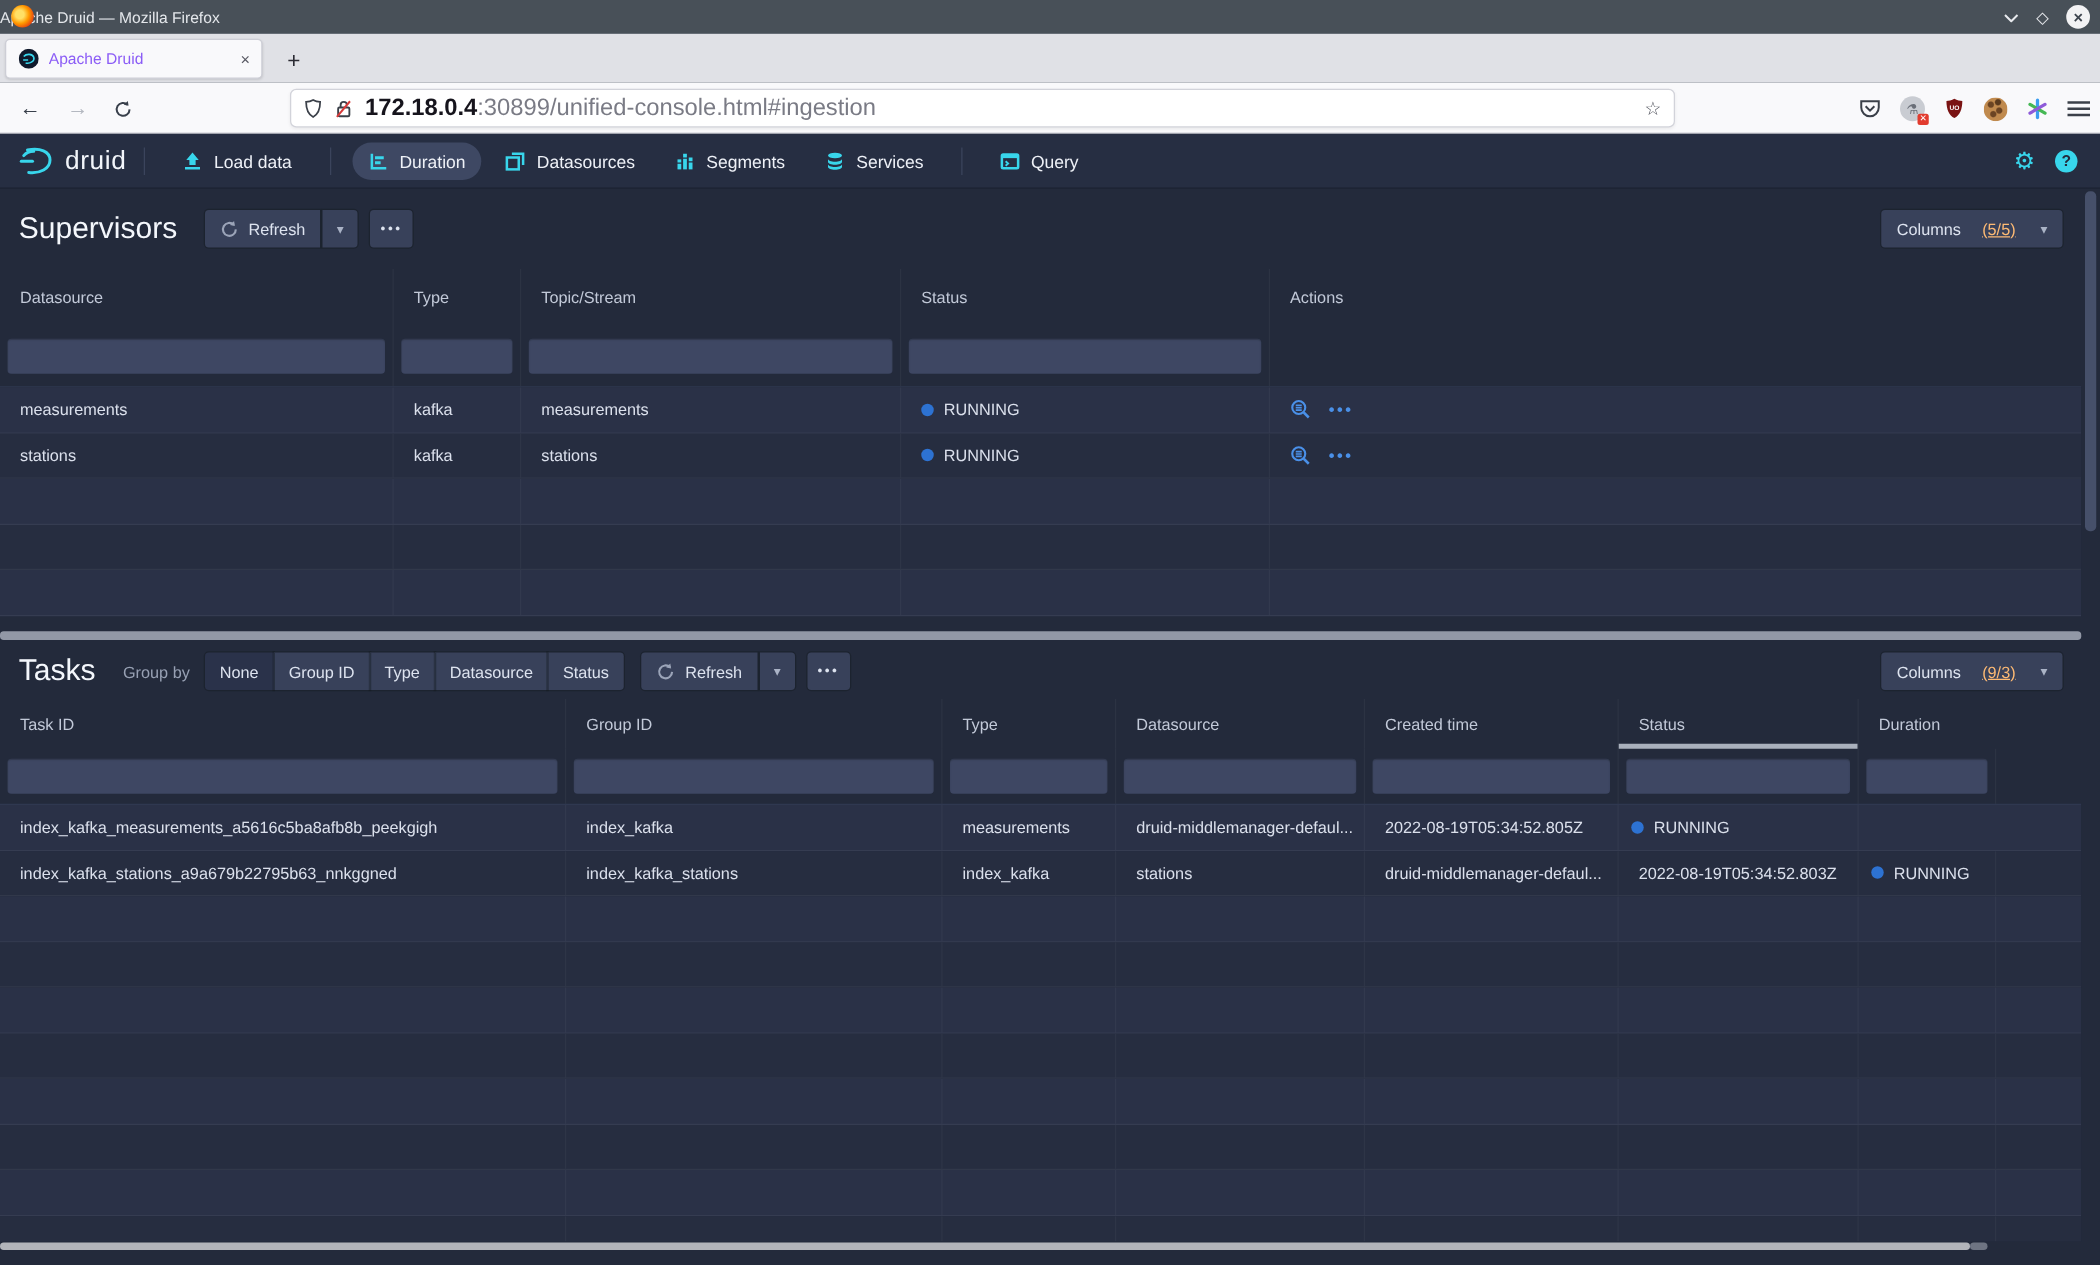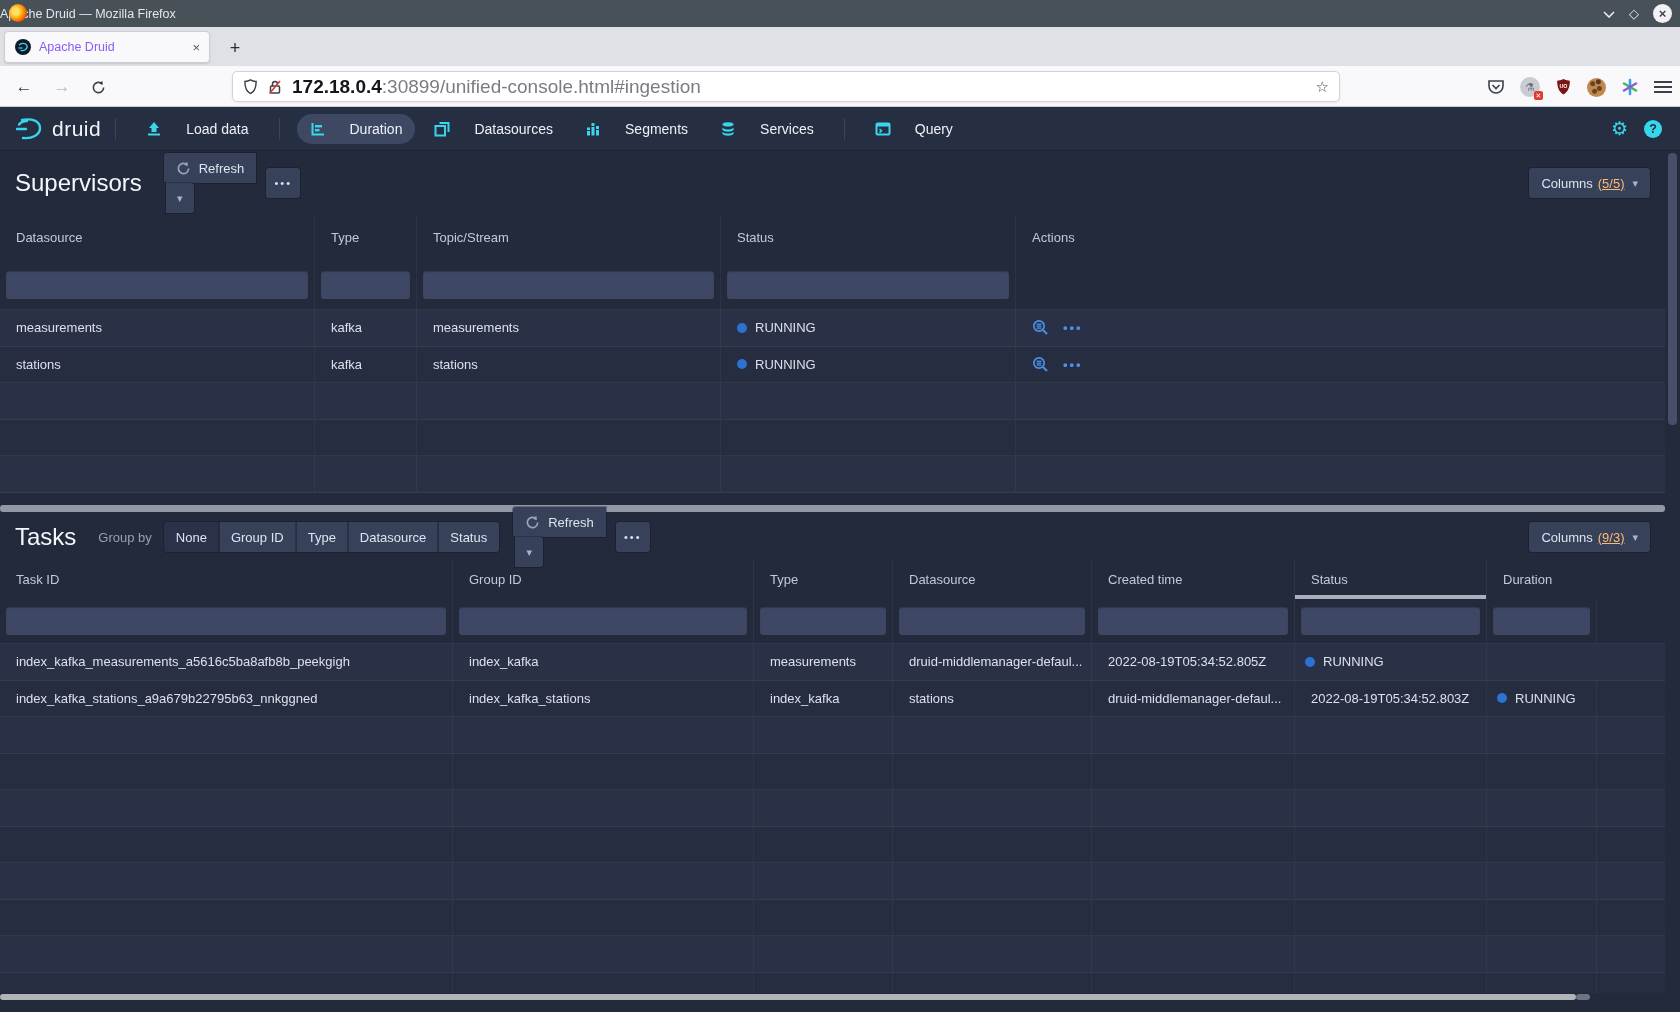--- a/index.html
+++ b/index.html
@@ -53,21 +53,21 @@
                display:flex; align-items:center; justify-content:center; color:#6a6f78; font-size:11px; }
   .ext-badge i { position:absolute; right:-3px; bottom:-3px; width:9px; height:9px; background:#e23b2e;
                  border-radius:2px; color:#fff; font-size:7px; font-style:normal; line-height:9px; text-align:center; }
 
   
   .appnav { position:absolute; top:107px; left:0; width:1680px; height:44px; background:#262e42;
             display:flex; align-items:center; color:#e8ecf4; border-bottom:1px solid #1b2130; }
   .brand { display:flex; align-items:center; margin-left:14px; }
   .brand-word { color:#f2f5fa; font-size:21px; margin-left:8px; letter-spacing:.5px; }
   .nav-divider { width:1px; height:22px; background:#3b445c; margin:0 14px; }
-  .nav-item { display:flex; align-items:center; gap:24px; padding:7px 13px; border-radius:17px;
+  .nav-item { display:flex; align-items:center; gap:9px; padding:7px 13px; border-radius:17px;
               font-size:14px; color:#eef1f7; margin:0 3px; white-space:nowrap; }
   .nav-item.active { background:#3e4863; }
   .nav-right { margin-left:auto; display:flex; align-items:center; gap:16px; margin-right:18px; }
   .gear { color:#38d6ec; font-size:19px; }
   .help { width:18px; height:18px; border-radius:50%; background:#38d6ec; color:#232a3b;
           font-size:12.5px; font-weight:bold; display:flex; align-items:center; justify-content:center; }
 
   
   .content { position:absolute; top:151px; left:0; width:1680px; height:861px; background:#232a3b; }
   .vscroll { position:absolute; right:0; top:0; width:15px; height:861px; background:#20263500; }
@@ -76,32 +76,32 @@
   .view-hdr { position:absolute; left:0; right:15px; display:flex; align-items:center; }
   .hdr-sup { top:0; height:64px; padding:0 15px; }
   .hdr-task { top:364px; height:44px; padding:0 15px;justify-content:space-between; }
   .vtitle { color:#f4f7fc; font-size:24px; font-weight:500; margin-right:22px; }
   .groupby-label { color:#97a0b3; font-size:13px; margin-right:12px; }
 
   .btn { background:#38415a; color:#dde3ef; font-size:13px; border-radius:3px; height:30px;
          display:inline-flex; align-items:center; justify-content:center; padding:0 12px;
          box-shadow:0 0 0 1px rgba(16,22,26,.35); }
   .btn .caret { color:#aab3c6; font-size:11px; }
-  .split { display:flex;flex-direction:column; }
+  .split { display:flex; }
   .split .btn.main { border-radius:3px 0 0 3px; }
   .split .btn.arrow { border-radius:0 3px 3px 0; margin-left:2px; width:28px; padding:0; }
   .btn-more { width:34px; padding:0; letter-spacing:2px; font-size:11px; margin-left:10px; }
   .refresh-ic { margin-right:8px; display:flex; }
   .btn-group { display:flex; margin-right:14px; }
   .btn-group .btn { border-radius:0; }
   .btn-group .btn:first-child { border-radius:3px 0 0 3px; }
   .btn-group .btn:last-child { border-radius:0 3px 3px 0; }
   .btn-group .btn + .btn { box-shadow:0 0 0 1px rgba(16,22,26,.35), inset 1px 0 0 rgba(16,22,26,.4); }
   .btn.pressed { background:#2a324a; }
-  .cols-btn { margin-left:auto; }
+  .cols-btn { margin-left:auto;gap:12px; }
   .cols-count { color:#fdba74; margin:0 8px 0 5px;text-decoration:underline; }
 
   
   .tbl { position:absolute; left:0; right:15px; overflow:hidden; }
   .tbl-sup  { top:64px;  height:290px; }
   .tbl-task { top:408px; height:434px; }
   .grid { display:grid; }
   .g-sup  { grid-template-columns:315px 102px 304px 295px 1fr; }
   .g-task { grid-template-columns:453px 301px 139px 199px 203px 192px 110px 1fr; }
   .hcell { position:relative; color:#c2c9d8; font-size:13px; display:flex; align-items:center;

